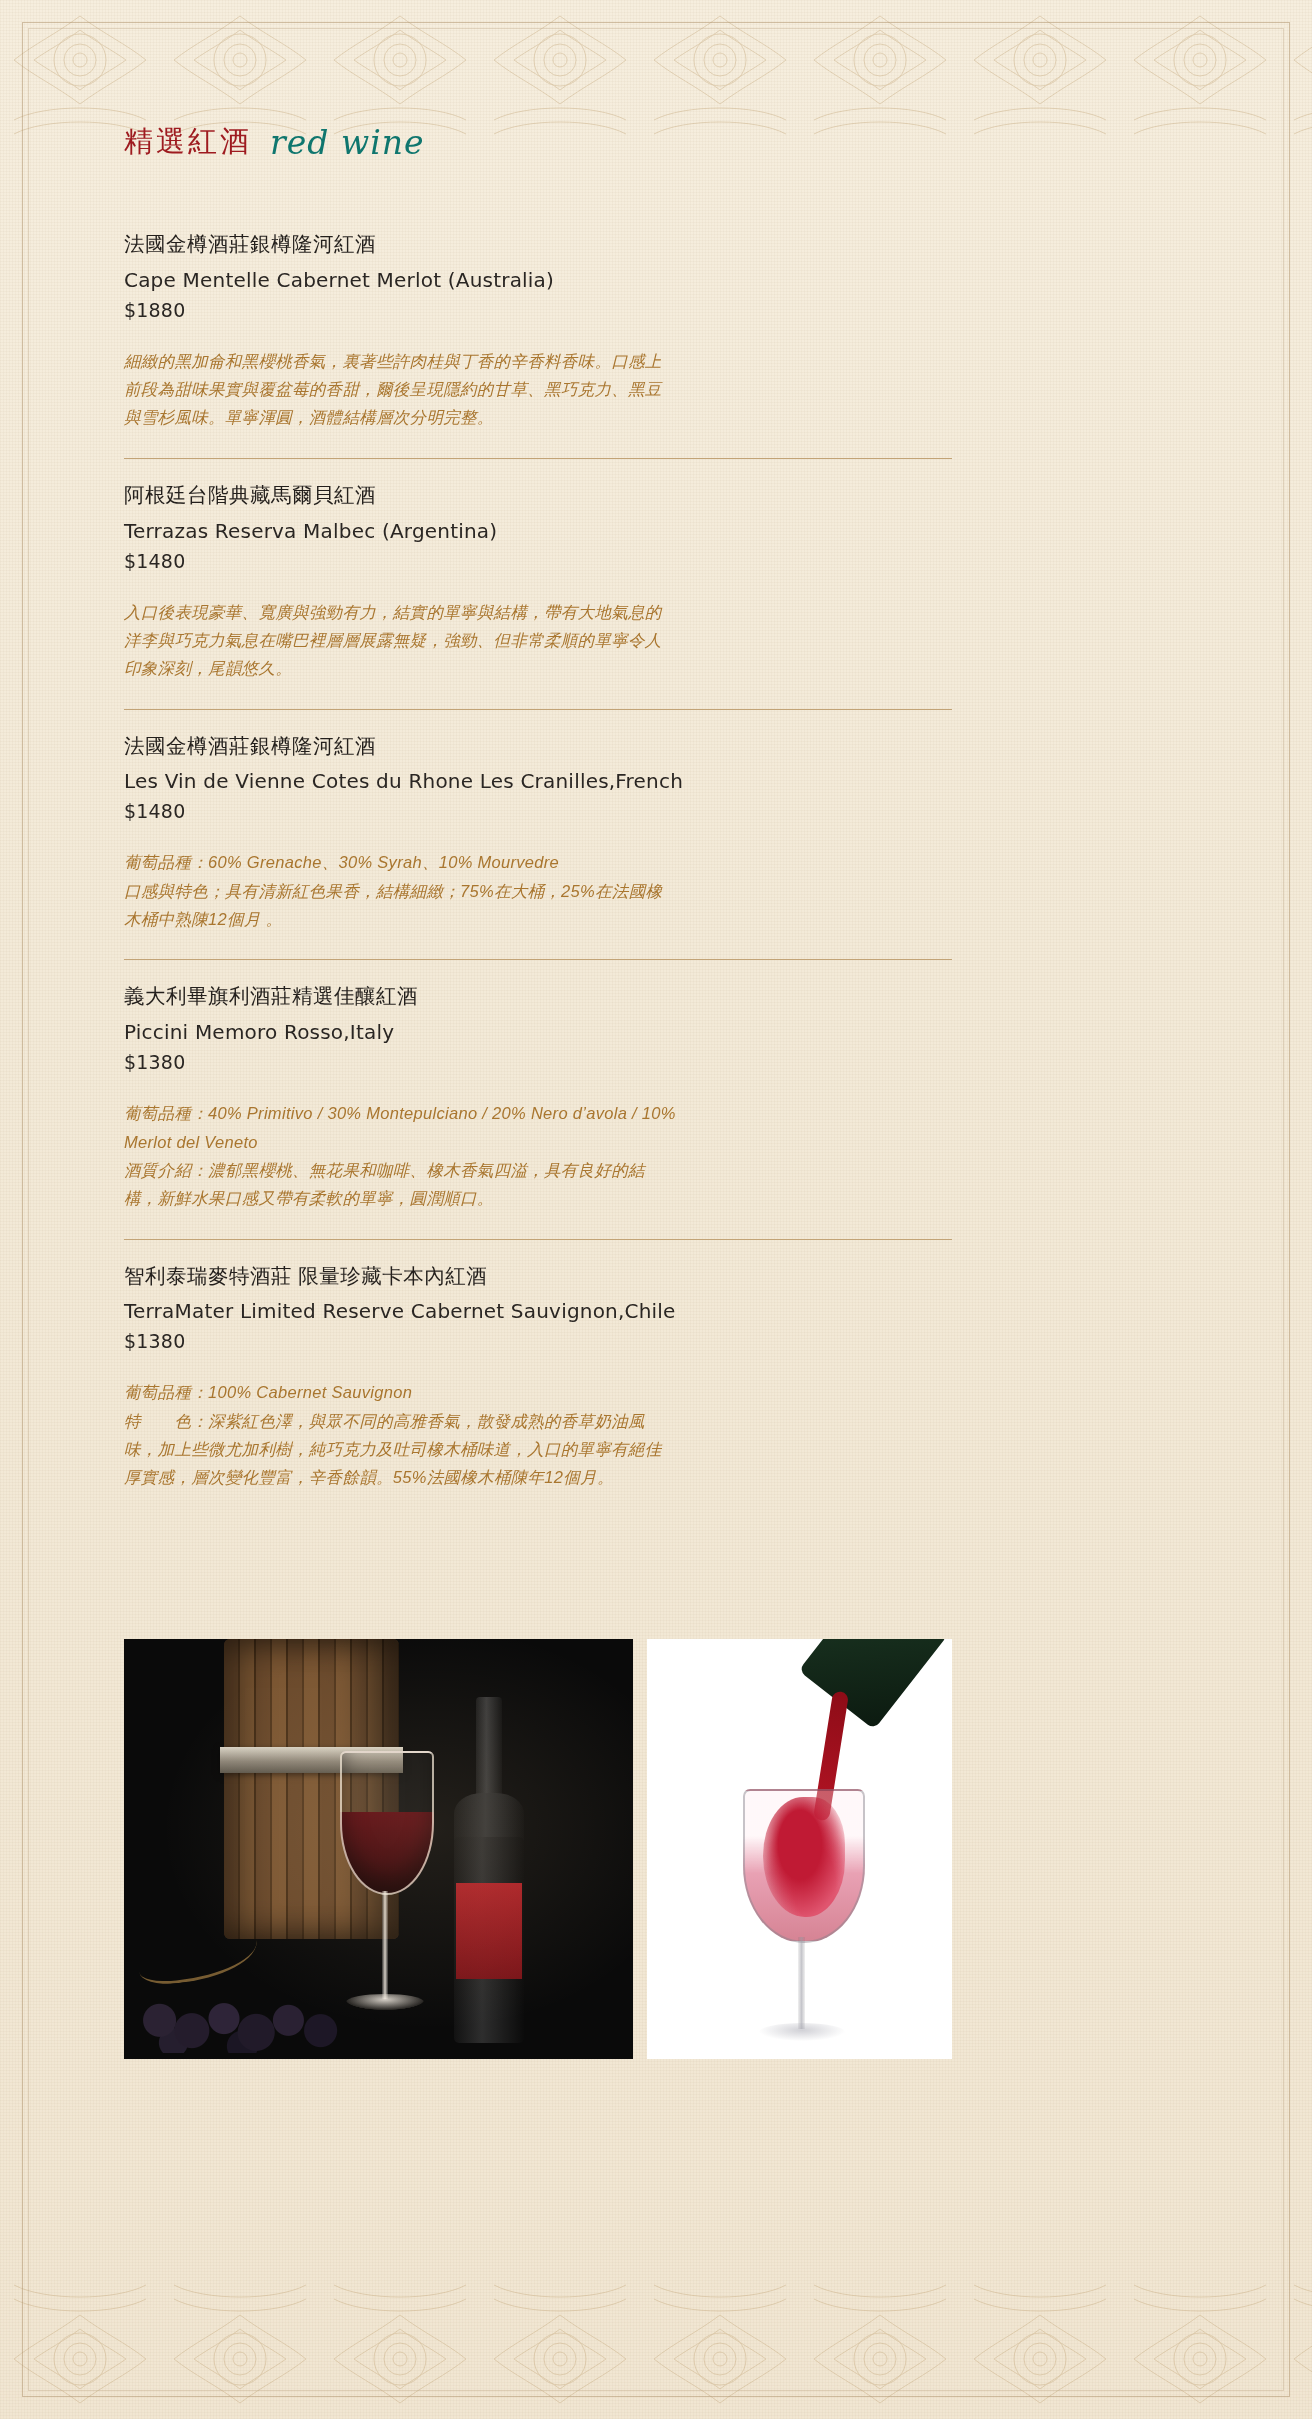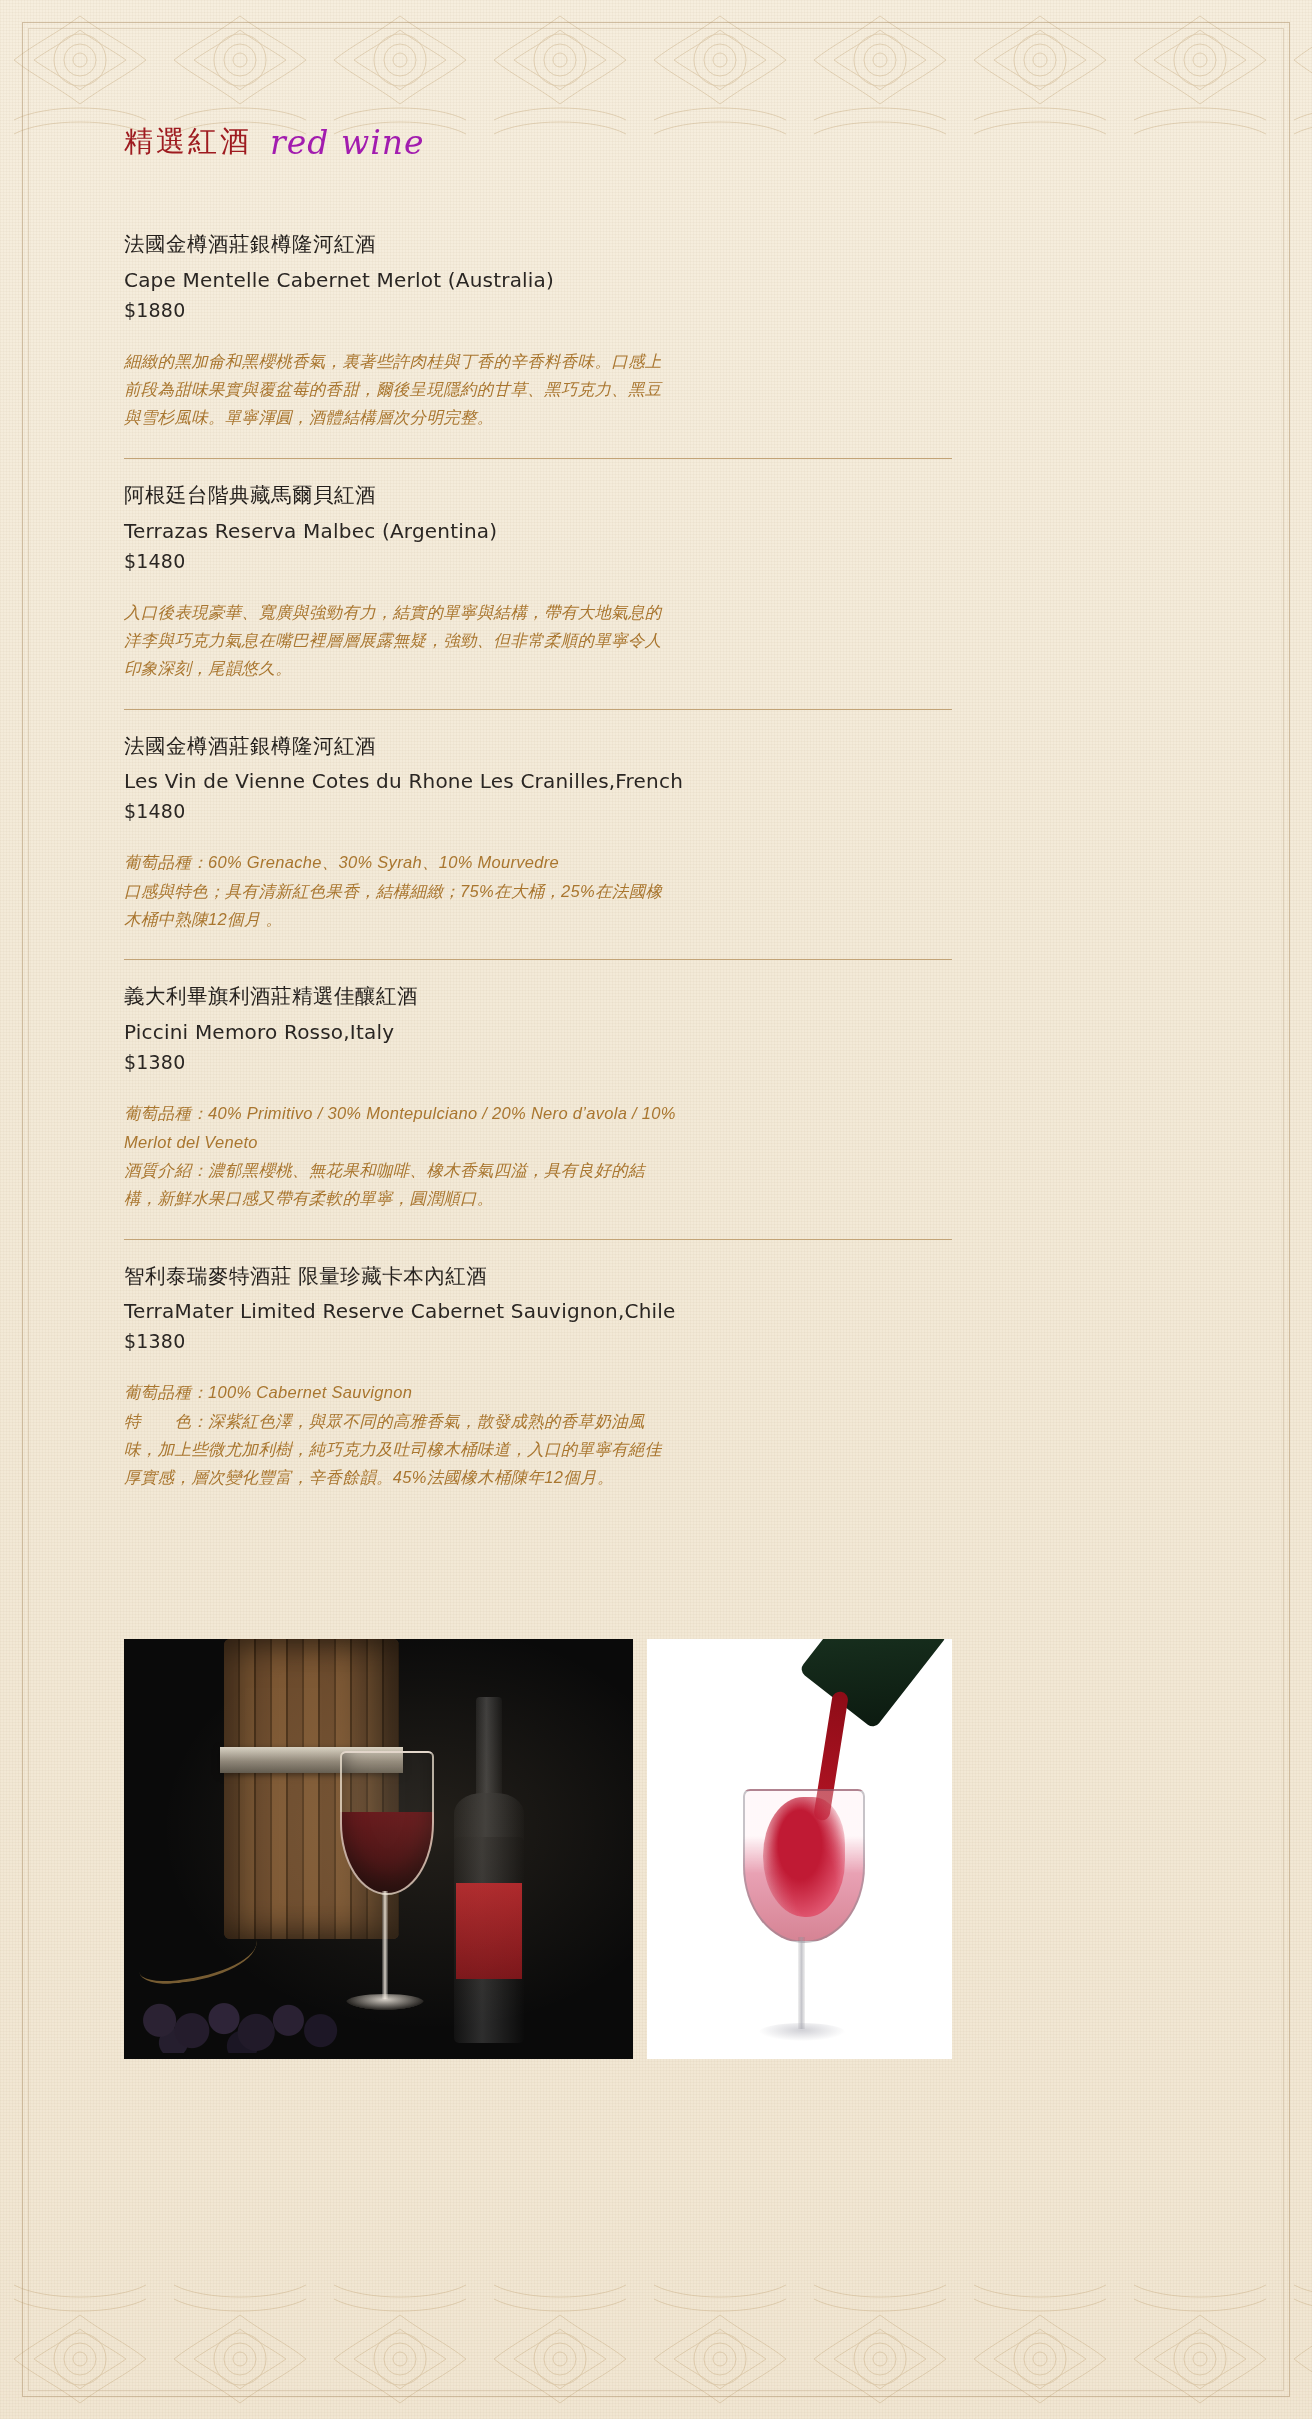--- a/index.html
+++ b/index.html
@@ -72,21 +72,21 @@
   }
   .title-cn {
     font-size: 29px;
     letter-spacing: 3px;
     color: #9e1b20;
     font-family: "Liberation Serif", serif;
     font-weight: 400;
   }
   .title-en {
     font-size: 33px;
-    color: #a21caf;
+    color: #0f766e;
     font-family: "DejaVu Serif", serif;
     font-style: italic;
     letter-spacing: 1px;
   }
 
   .items {
     position: absolute;
     left: 124px;
     top: 230px;
     width: 828px;
@@ -428,21 +428,21 @@
 
     <div class="item">
       <div class="rule"></div>
       <div class="name-cn">智利泰瑞麥特酒莊 限量珍藏卡本內紅酒</div>
       <div class="name-en">TerraMater Limited Reserve Cabernet Sauvignon,Chile</div>
       <div class="price">$1380</div>
       <div class="desc">
         <span class="line">葡萄品種：100% Cabernet Sauvignon</span>
         <span class="line">特　　色：深紫紅色澤，與眾不同的高雅香氣，散發成熟的香草奶油風</span>
         <span class="line">味，加上些微尤加利樹，純巧克力及吐司橡木桶味道，入口的單寧有絕佳</span>
-        <span class="line">厚實感，層次變化豐富，辛香餘韻。45%法國橡木桶陳年12個月。</span>
+        <span class="line">厚實感，層次變化豐富，辛香餘韻。55%法國橡木桶陳年12個月。</span>
       </div>
     </div>
 
   </div>
 
   <div class="photos">
 
     <div class="photo photo-left">
       <div class="barrel"></div>
       <div class="barrel-hoop hoop-a"></div>

